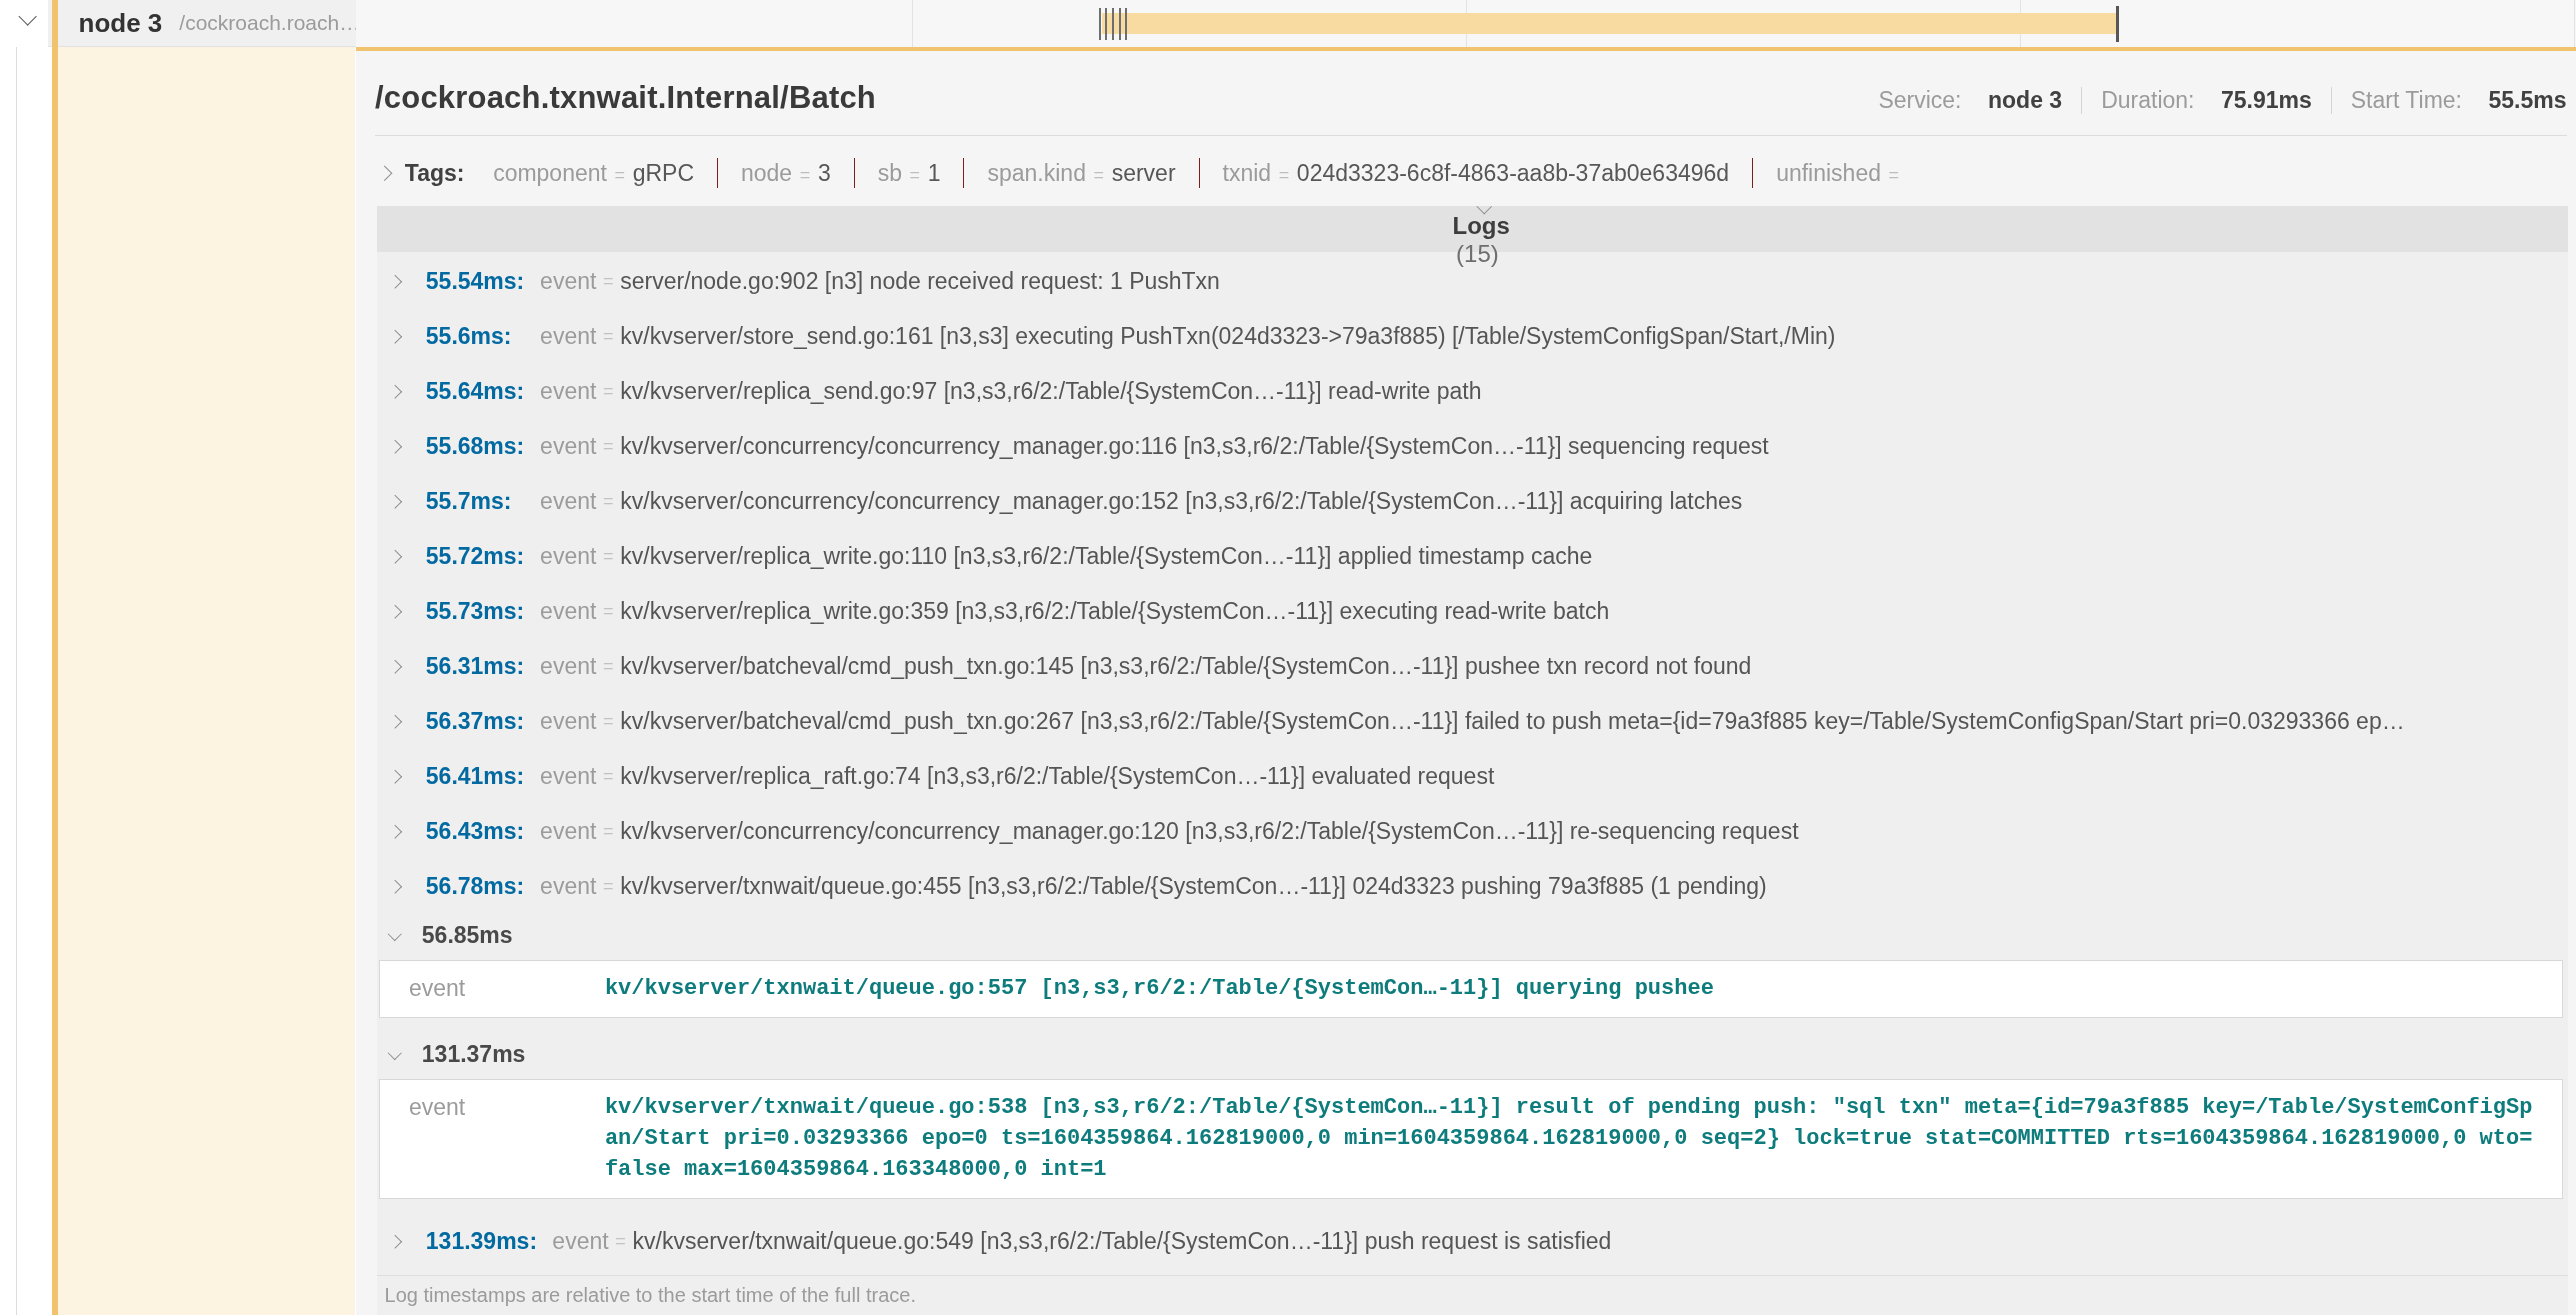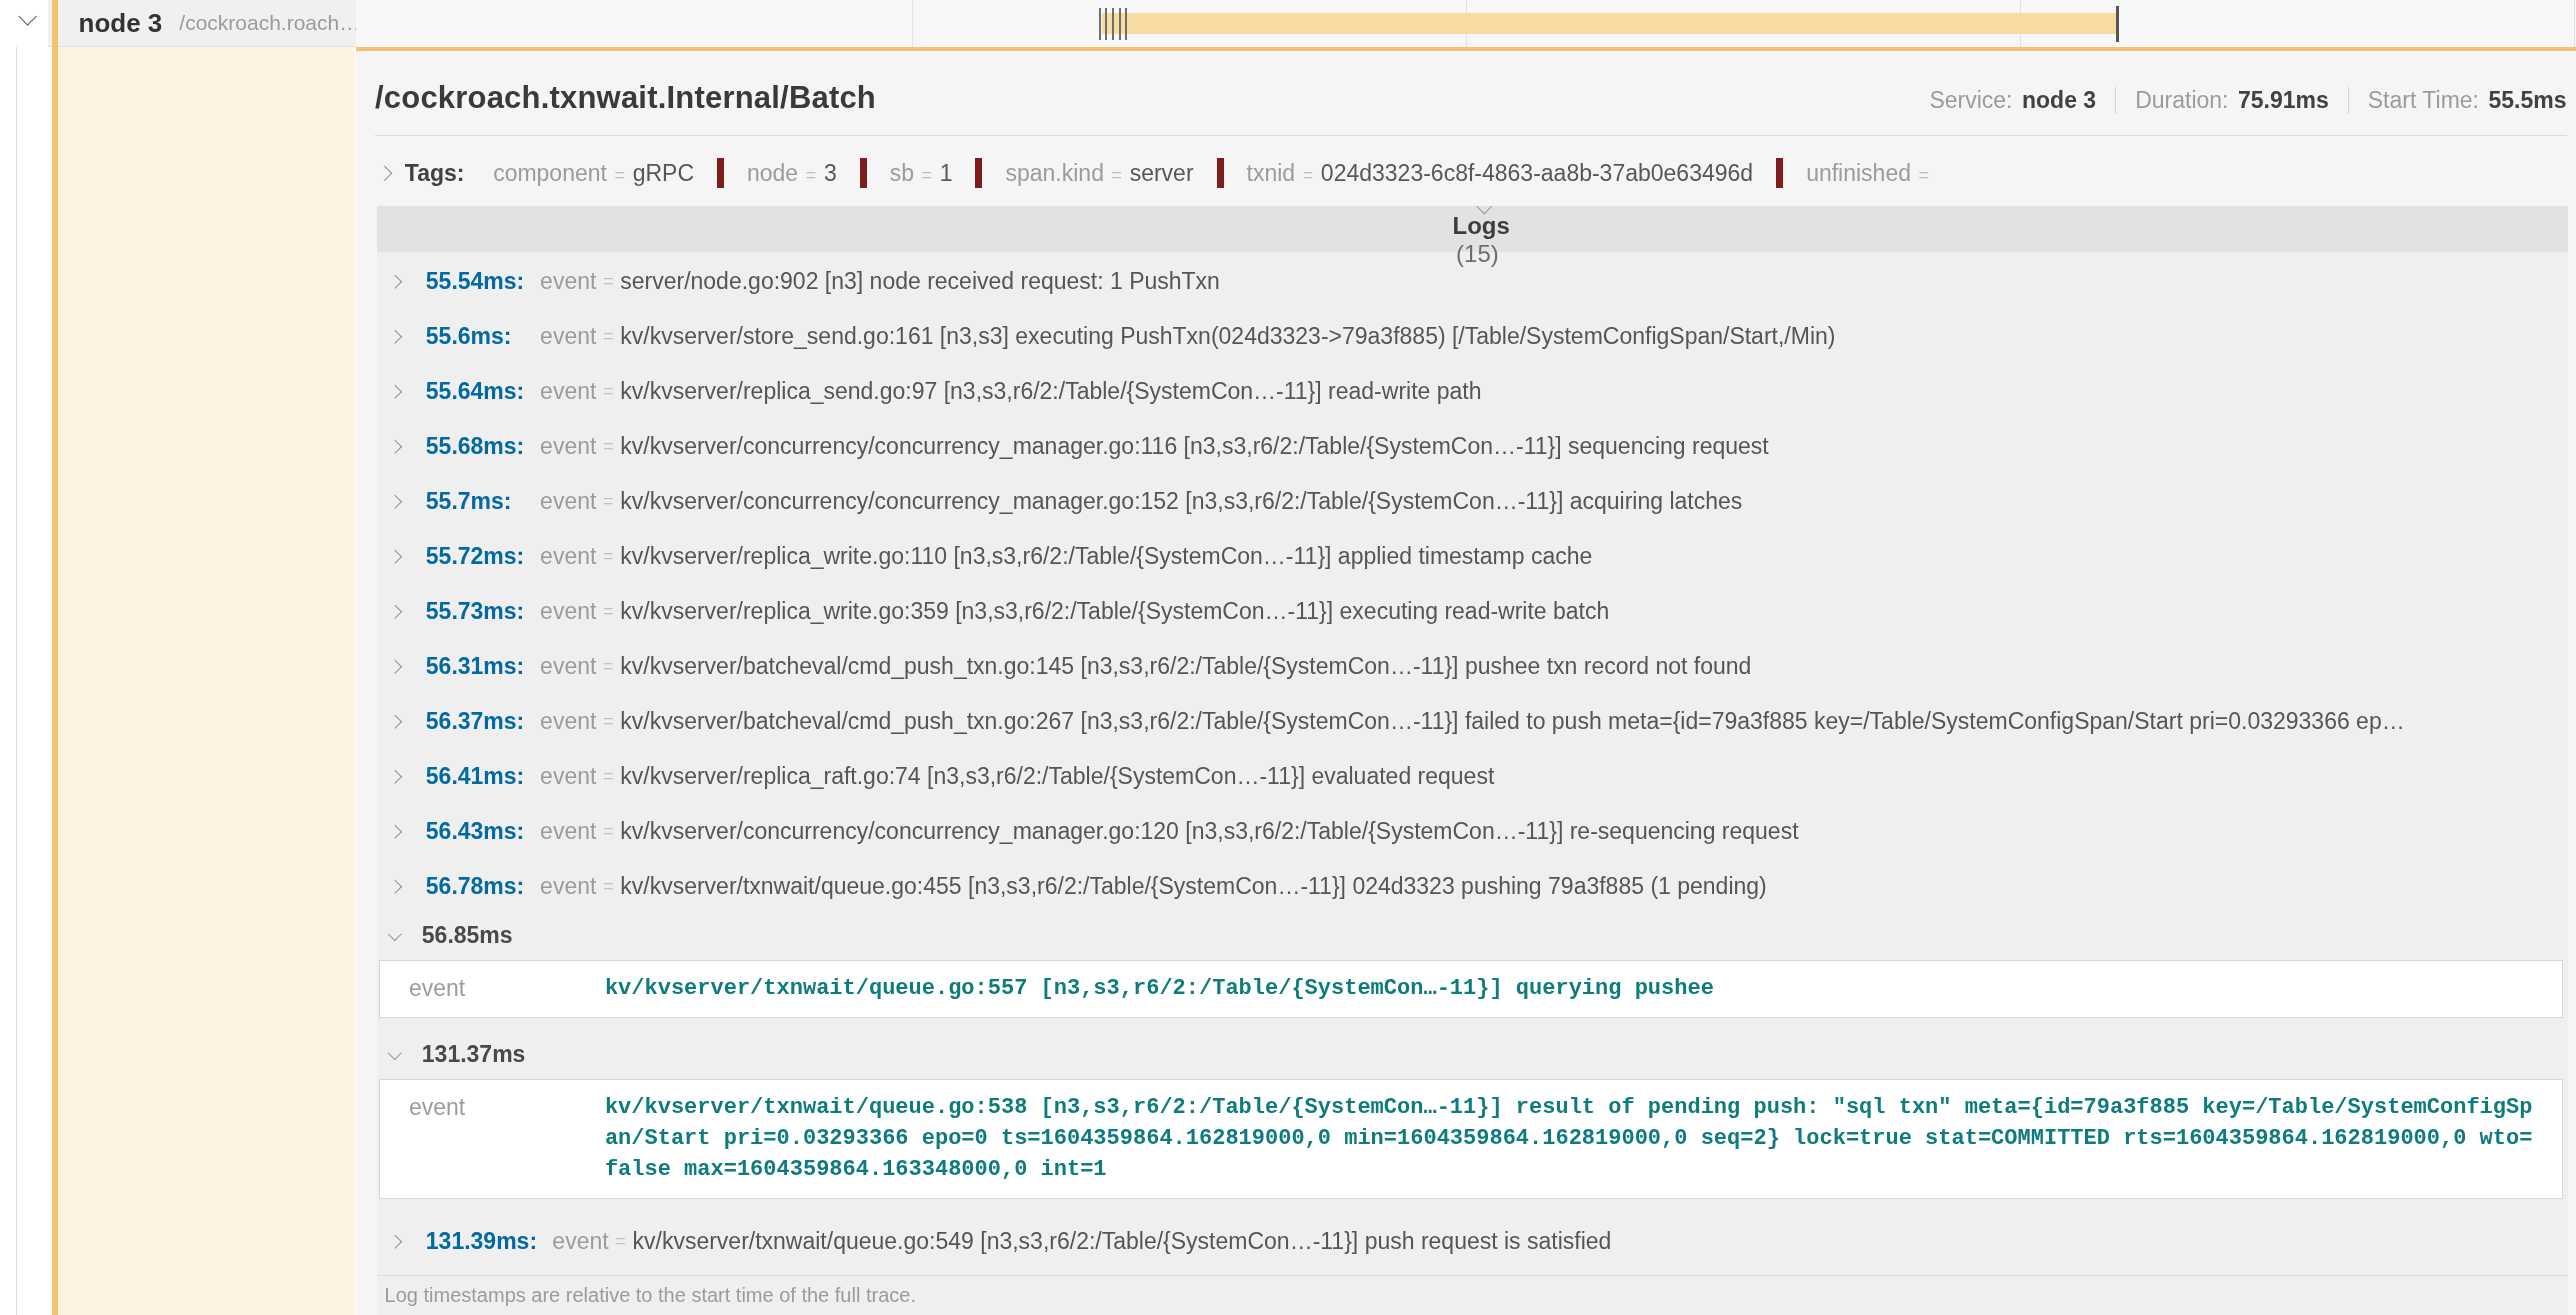--- a/index.html
+++ b/index.html
@@ -49,33 +49,33 @@
   .cream-col { position: absolute; left: 58px; top: 47px; width: 297px; height: 1269px; background: #fcf4e0; }
 
   
   .panel { position: absolute; left: 356px; top: 47px; width: 2220px; height: 1269px;
            background: #f5f5f5; border-top: 4.8px solid #f1c36f; overflow: hidden; }
 
   .title-row { display: flex; justify-content: space-between; align-items: baseline;
                padding: 29px 9.5px 0 19px; }
   .title-row h1 { font-size: 31px; font-weight: 700; color: #3a3a3a; letter-spacing: 0.2px; }
   .meta { display: flex; align-items: baseline; font-size: 23px; white-space: nowrap; }
-  .meta-item { display: flex; align-items: flex-end; }
+  .meta-item { display: flex; align-items: flex-end; gap: 17px; }
   .meta-item + .meta-item { border-left: 1.9px solid #d4d4d4; margin-left: 19px; padding-left: 19px; }
   .meta-item .m-label { color: #9b9b9b; margin-right: 9.5px; }
   .meta-item .m-value { color: #414141; font-weight: 700; }
 
   .divider { height: 1px; background: #dcdcdc; margin: 19px 9.5px 0 19px; }
 
   .tags-row { display: flex; align-items: center; margin: 21px 0 0 23px; font-size: 23px; height: 32px; }
   .tags-toggle { display: flex; align-items: center; cursor: pointer; }
   .tags-label { font-weight: 700; color: #414141; margin-left: 15.3px; }
   .tag-items { display: flex; align-items: center; margin-left: 5.7px; }
   .tag-item { display: flex; align-items: baseline; padding: 1.9px 23px; }
-  .tag-item + .tag-item { border-left: 7px solid #7f1d1d; }
+  .tag-item + .tag-item { border-left: 1px solid #7f1d1d; }
   .tag-key { color: #9b9b9b; }
   .tag-eq  { color: #bdbdbd; font-size: 18px; margin: 0 7.6px; }
   .tag-val { color: #575757; }
 
   
   .logs { margin: 17px 7.6px 0 21px; }
   .logs-header { height: 46px; background: #e2e2e2; display: flex; align-items: center;
                  cursor: pointer; flex-direction: column; }
   .logs-header .chev { margin-left: 23px; }
   .logs-title { font-size: 24px; font-weight: 700; color: #3d3d3d; margin-left: 17px; }

